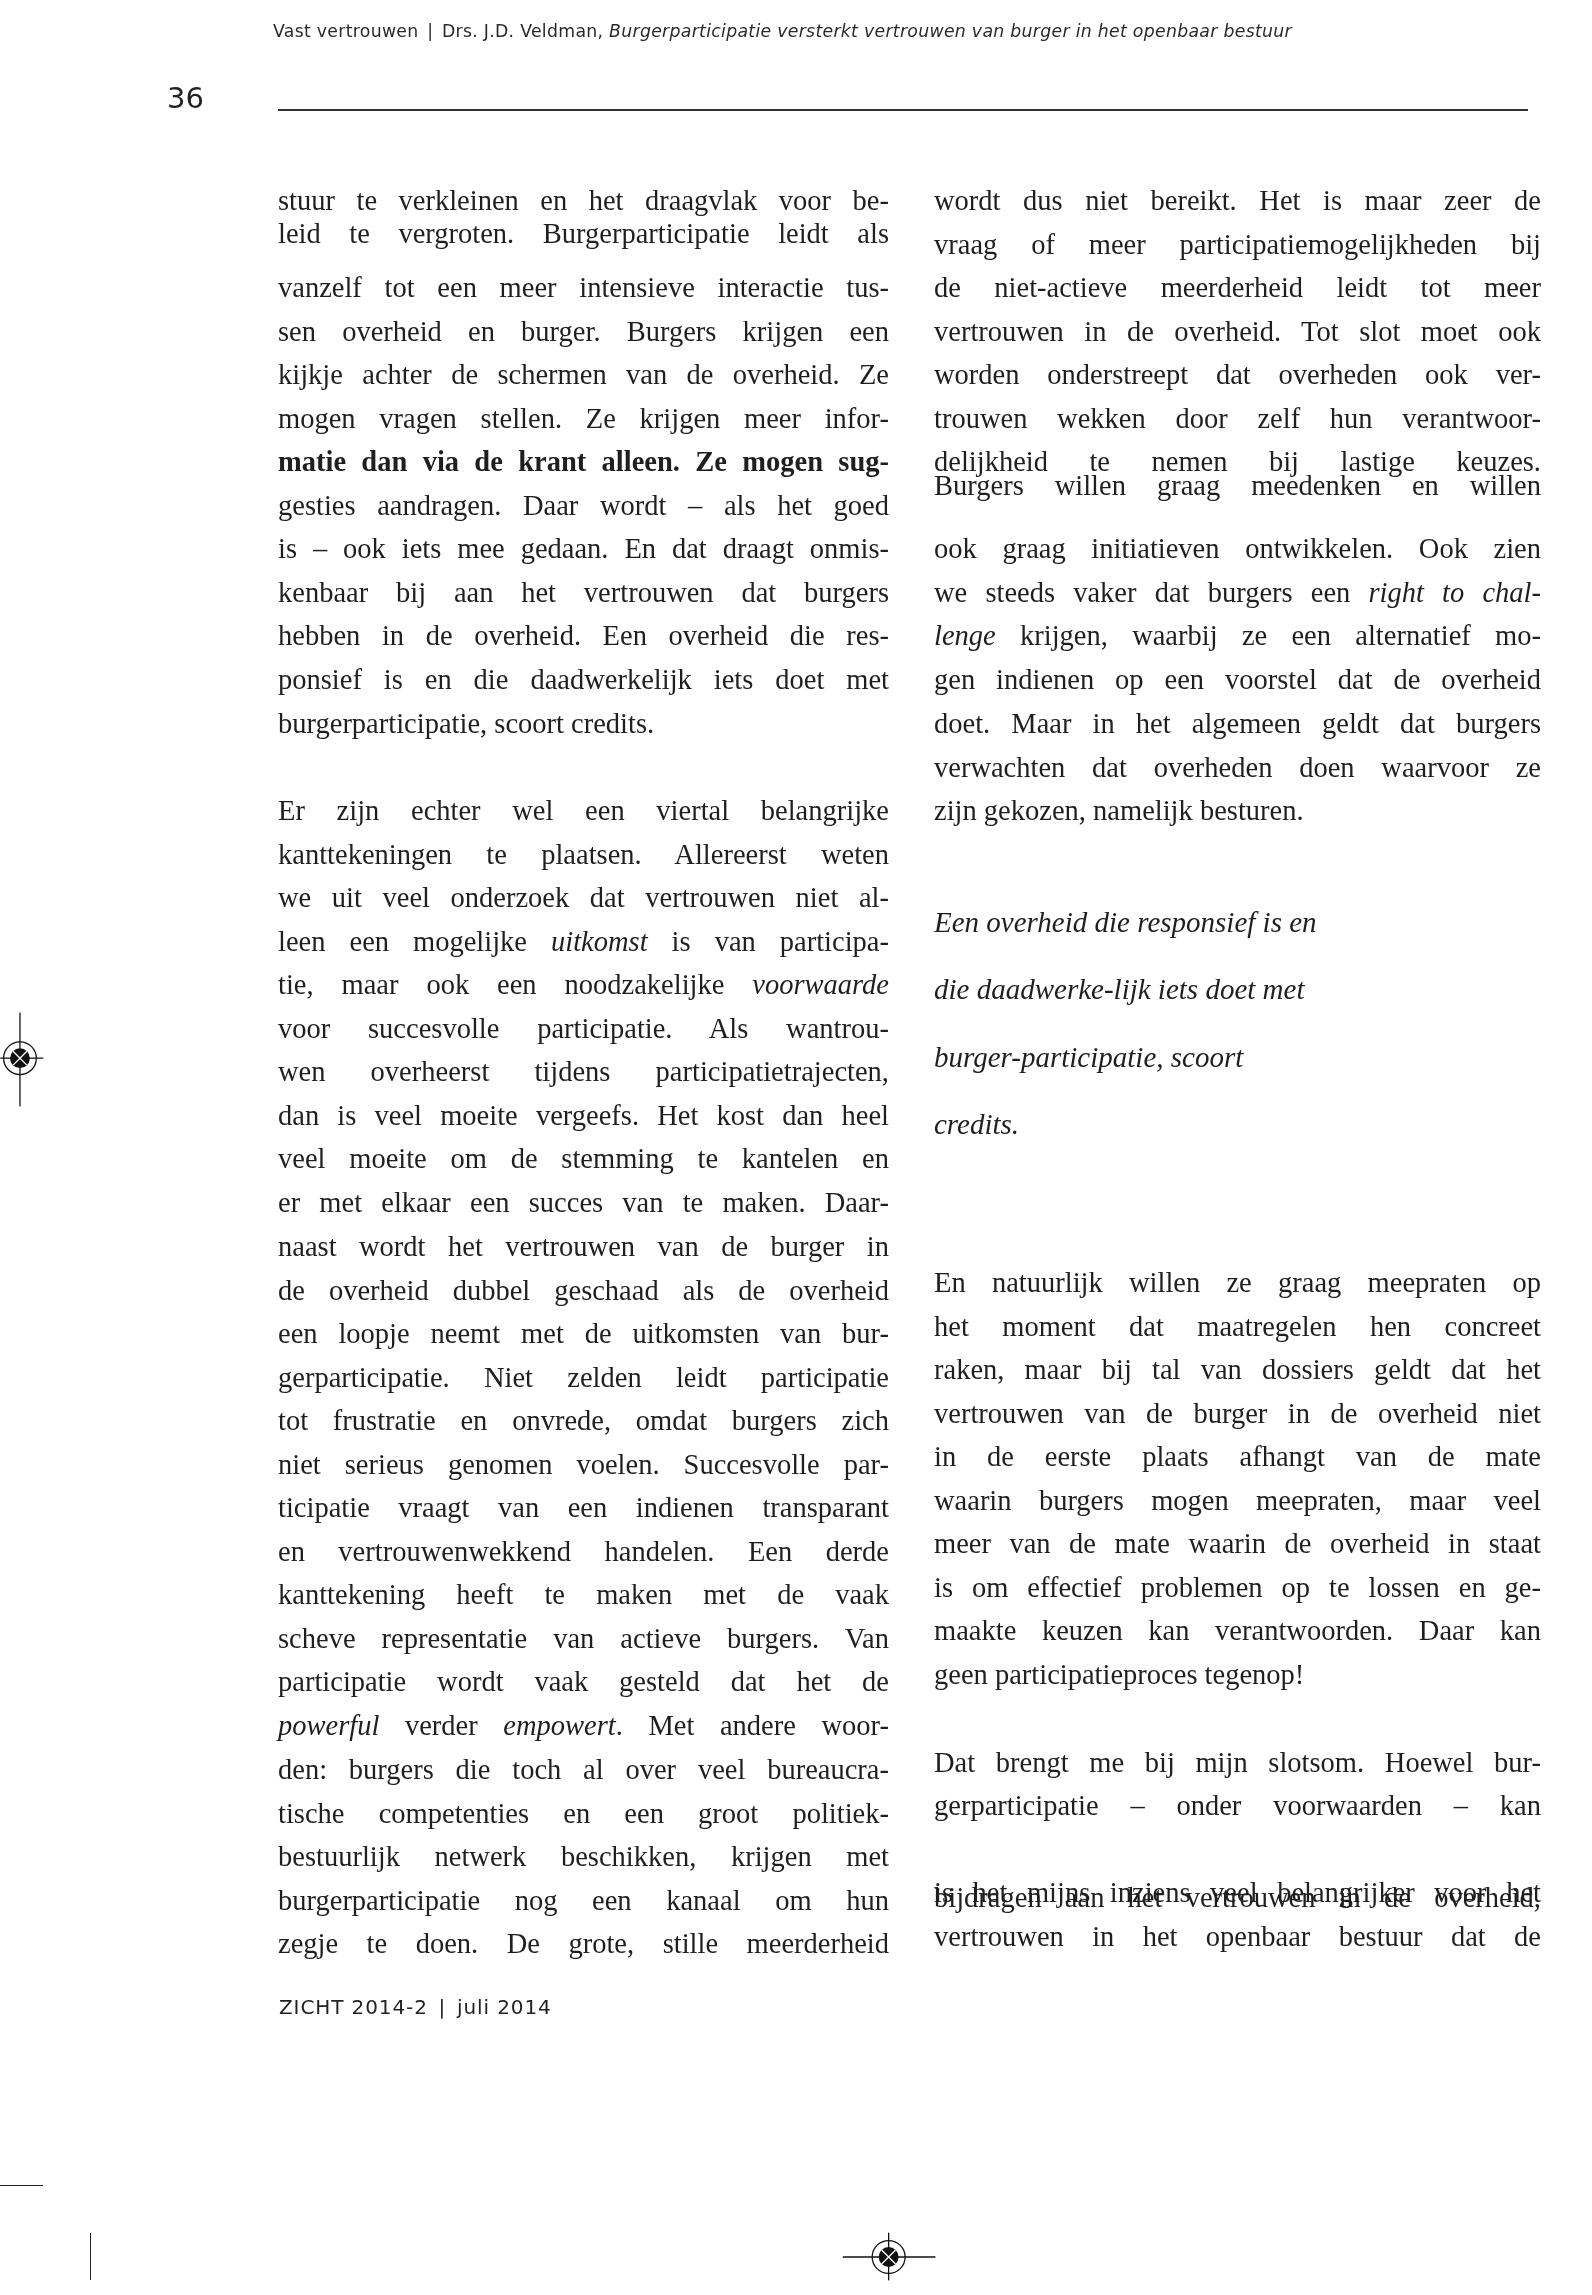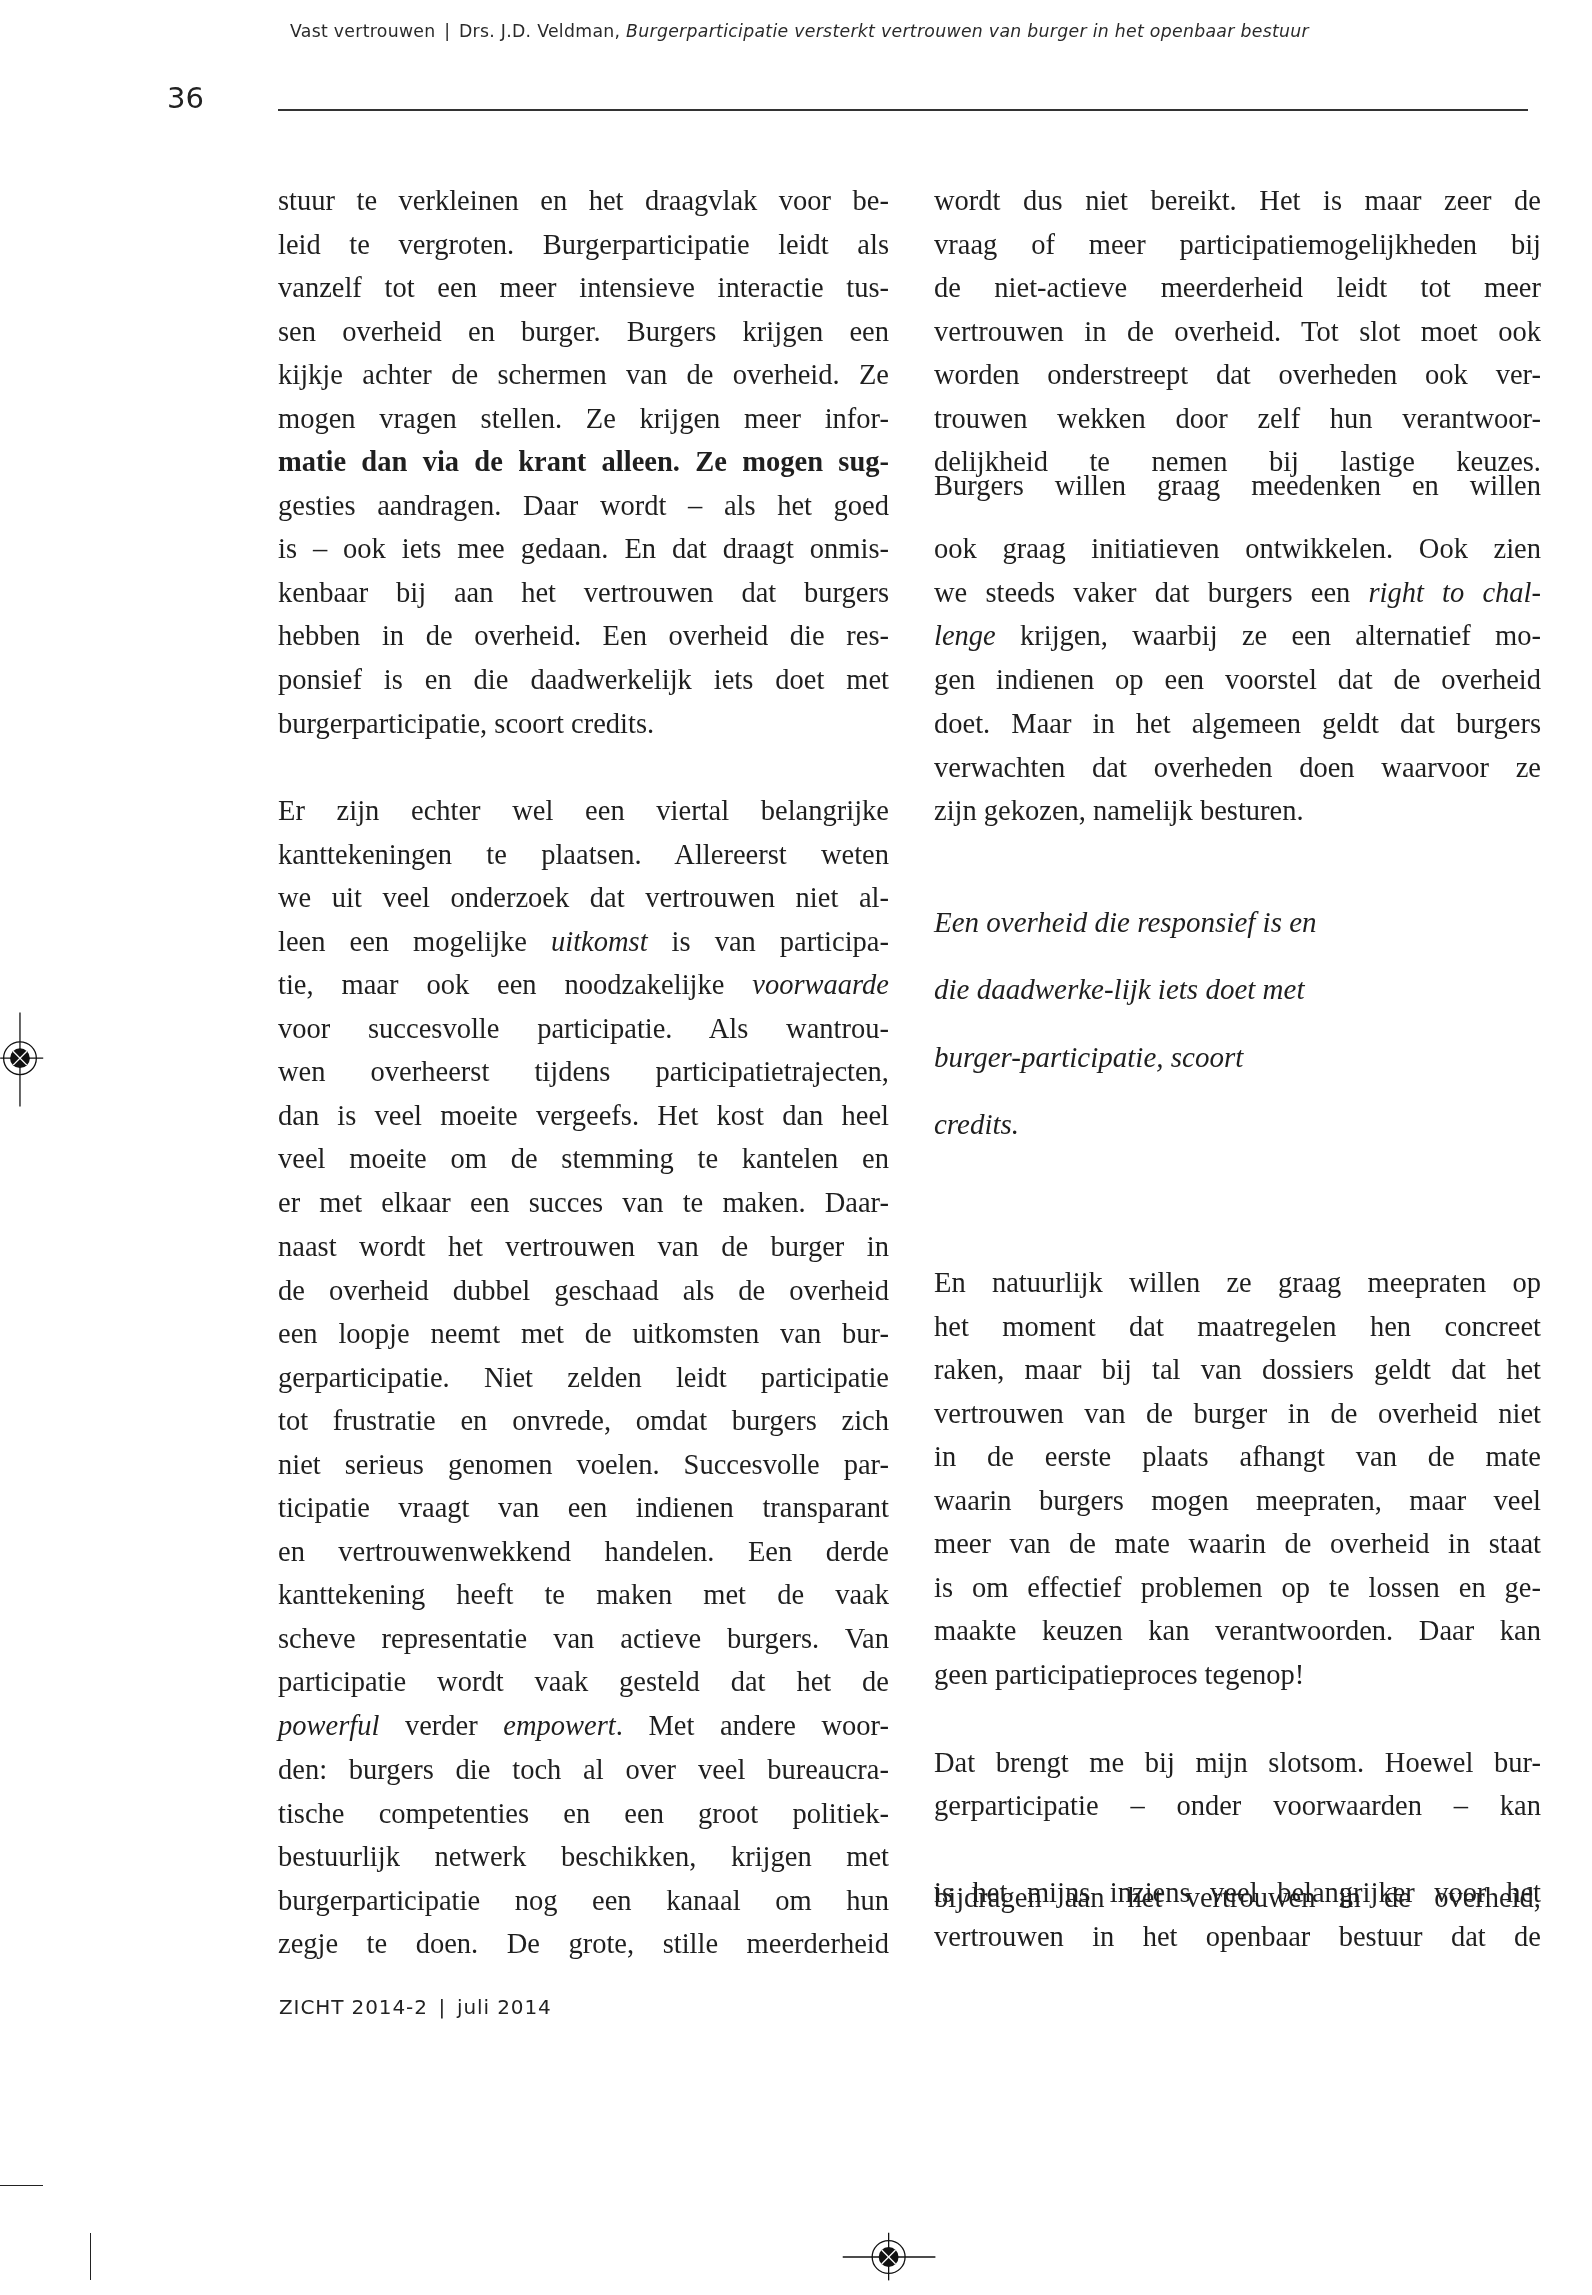--- a/index.html
+++ b/index.html
@@ -1,18 +1,18 @@
 <!DOCTYPE html>
 <html style="font-size:14px"><head>
 <meta charset="utf-8">
 <style>
   html, body { margin: 0; padding: 0; background: #ffffff; }
   body { width: 1592px; height: 2295px; position: relative; overflow: hidden; color: #222222; }
   .running-header {
-    position: absolute; left: 290px; top: 21px;
+    position: absolute; left: 273px; top: 21px;
     font-family: "DejaVu Sans", sans-serif; font-size: 17.3px; letter-spacing: 0.3px; color: #2a2a2a;
     white-space: nowrap;
   }
   .running-header .sep { padding: 0 8.6px; }
   .running-header em { font-style: italic; }
   .page-number {
     position: absolute; left: 167px; top: 81px;
     font-family: "DejaVu Sans", sans-serif; font-size: 29px; color: #222;
   }
   .header-rule {
@@ -49,21 +49,21 @@
 <div class="running-header">
   <span>Vast vertrouwen</span><span class="sep">|</span><span>Drs. J.D. Veldman,</span>
   <em>Burgerparticipatie versterkt vertrouwen van burger in het openbaar bestuur</em>
 </div>
 
 <div class="page-number">36</div>
 <div class="header-rule"></div>
 
 <div class="column col-left" id="col-left">
     <div class="line" style="top: 179px;">stuur te verkleinen en het draagvlak voor be-</div>
-    <div class="line" style="top: 223px;">leid te vergroten. Burgerparticipatie leidt als</div>
+    <div class="line" style="top: 212px;">leid te vergroten. Burgerparticipatie leidt als</div>
     <div class="line" style="top: 266px;">vanzelf tot een meer intensieve interactie tus-</div>
     <div class="line" style="top: 310px;">sen overheid en burger. Burgers krijgen een</div>
     <div class="line" style="top: 353px;">kijkje achter de schermen van de overheid. Ze</div>
     <div class="line" style="top: 397px;">mogen vragen stellen. Ze krijgen meer infor-</div>
     <div class="line" style="top: 440px; font-weight: bold;">matie dan via de krant alleen. Ze mogen sug-</div>
     <div class="line" style="top: 484px;">gesties aandragen. Daar wordt – als het goed</div>
     <div class="line" style="top: 527px;">is – ook iets mee gedaan. En dat draagt onmis-</div>
     <div class="line" style="top: 571px;">kenbaar bij aan het vertrouwen dat burgers</div>
     <div class="line" style="top: 614px;">hebben in de overheid. Een overheid die res-</div>
     <div class="line" style="top: 658px;">ponsief is en die daadwerkelijk iets doet met</div>

